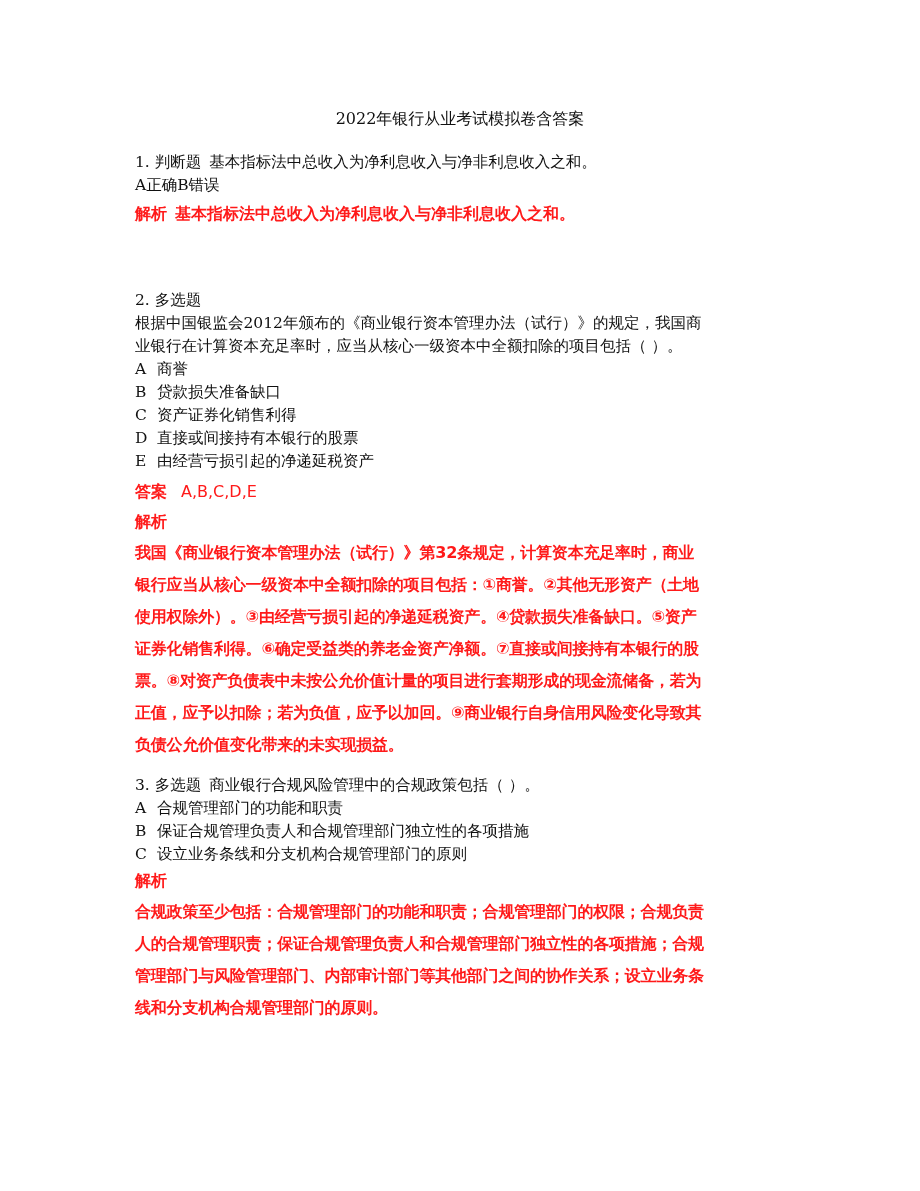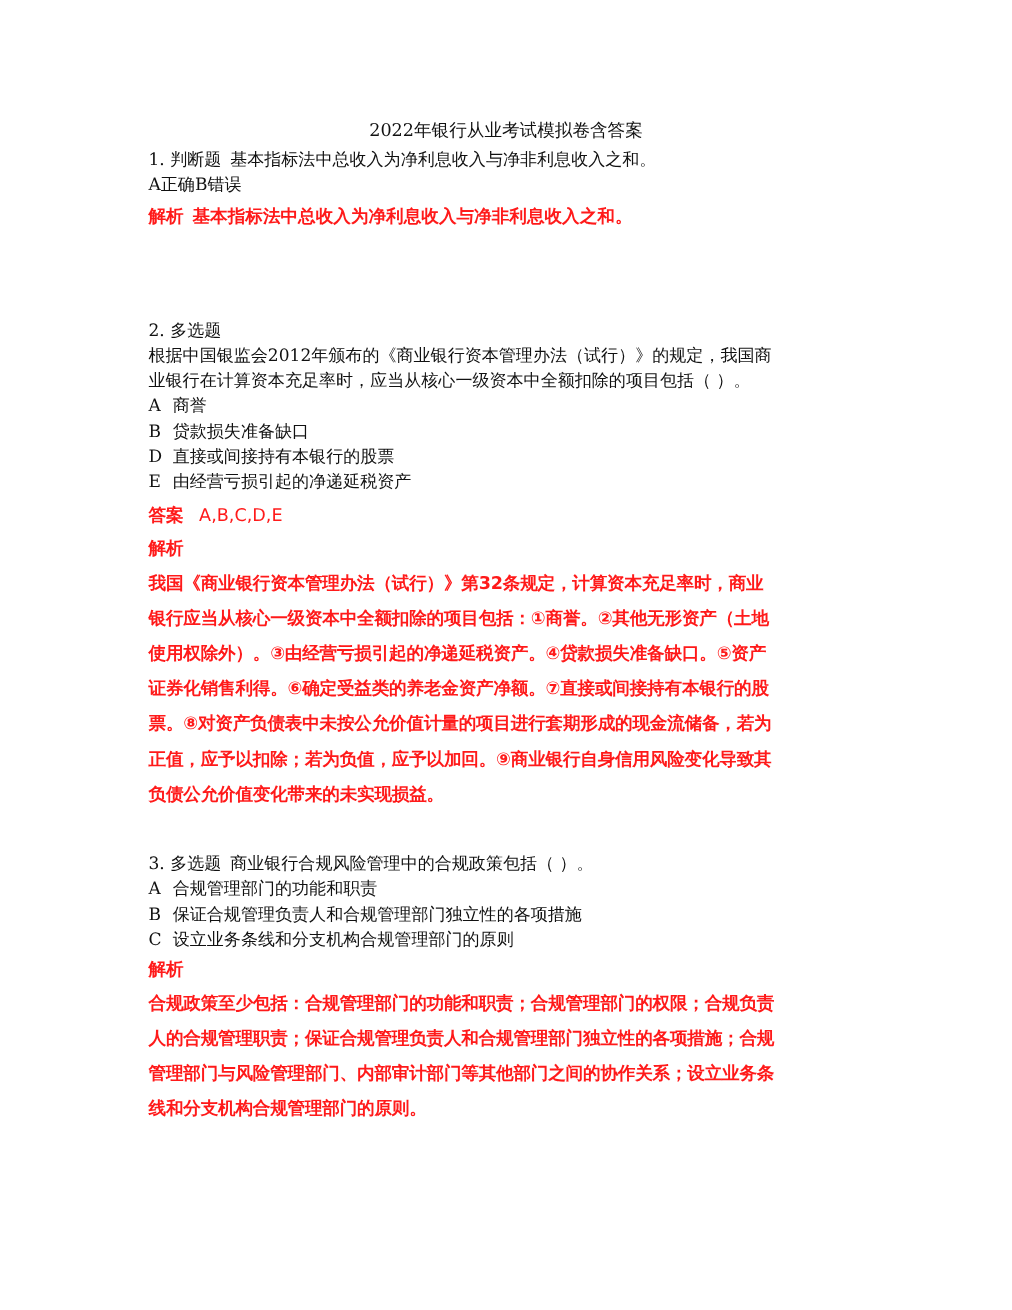--- a/index.html
+++ b/index.html
@@ -64,40 +64,41 @@
   .gap2 { display: inline-block; width: 14px; }
   .opt-letter { display: inline-block; width: 22px; }
 </style>
 </head>
 <body>
 
 <div class="page">
 
   <div class="title">2022年银行从业考试模拟卷含答案</div>
 
-  <div class="block" style="top:134px;">
+  <div class="block" style="top:151px;">
     <div class="q">
       <span>1.</span>
       <span>判断题</span><span class="gap"></span><span>基本指标法中总收入为净利息收入与净非利息收入之和。</span>
     </div>
     <div class="q">A正确B错误</div>
     <div class="red" style="margin-top:2px;">
       <span>解析</span><span class="gap"></span><span>基本指标法中总收入为净利息收入与净非利息收入之和。</span>
     </div>
   </div>
 
   <div class="block" style="top:289px;">
     <div class="q">
       <span>2.</span>
       <span>多选题</span>
     </div>
     <div class="q">根据中国银监会2012年颁布的《商业银行资本管理办法（试行）》的规定，我国商</div>
     <div class="q">业银行在计算资本充足率时，应当从核心一级资本中全额扣除的项目包括（ ）。</div>
     <div class="q"><span class="opt-letter">A</span><span>商誉</span></div>
     <div class="q"><span class="opt-letter">B</span><span>贷款损失准备缺口</span></div>
+    <div class="q"><span class="opt-letter">C</span><span>资产证券化销售利得</span></div>
     <div class="q"><span class="opt-letter">D</span><span>直接或间接持有本银行的股票</span></div>
     <div class="q"><span class="opt-letter">E</span><span>由经营亏损引起的净递延税资产</span></div>
     <div class="red" style="margin-top:4px; font-weight:normal;">
       <span style="font-weight:bold;">答案</span><span class="gap2"></span><span>A,B,C,D,E</span>
     </div>
     <div class="red">解析</div>
     <div>
       <div class="redpara">我国《商业银行资本管理办法（试行）》第32条规定，计算资本充足率时，商业</div>
       <div class="redpara">银行应当从核心一级资本中全额扣除的项目包括：①商誉。②其他无形资产（土地</div>
       <div class="redpara">使用权除外）。③由经营亏损引起的净递延税资产。④贷款损失准备缺口。⑤资产</div>

